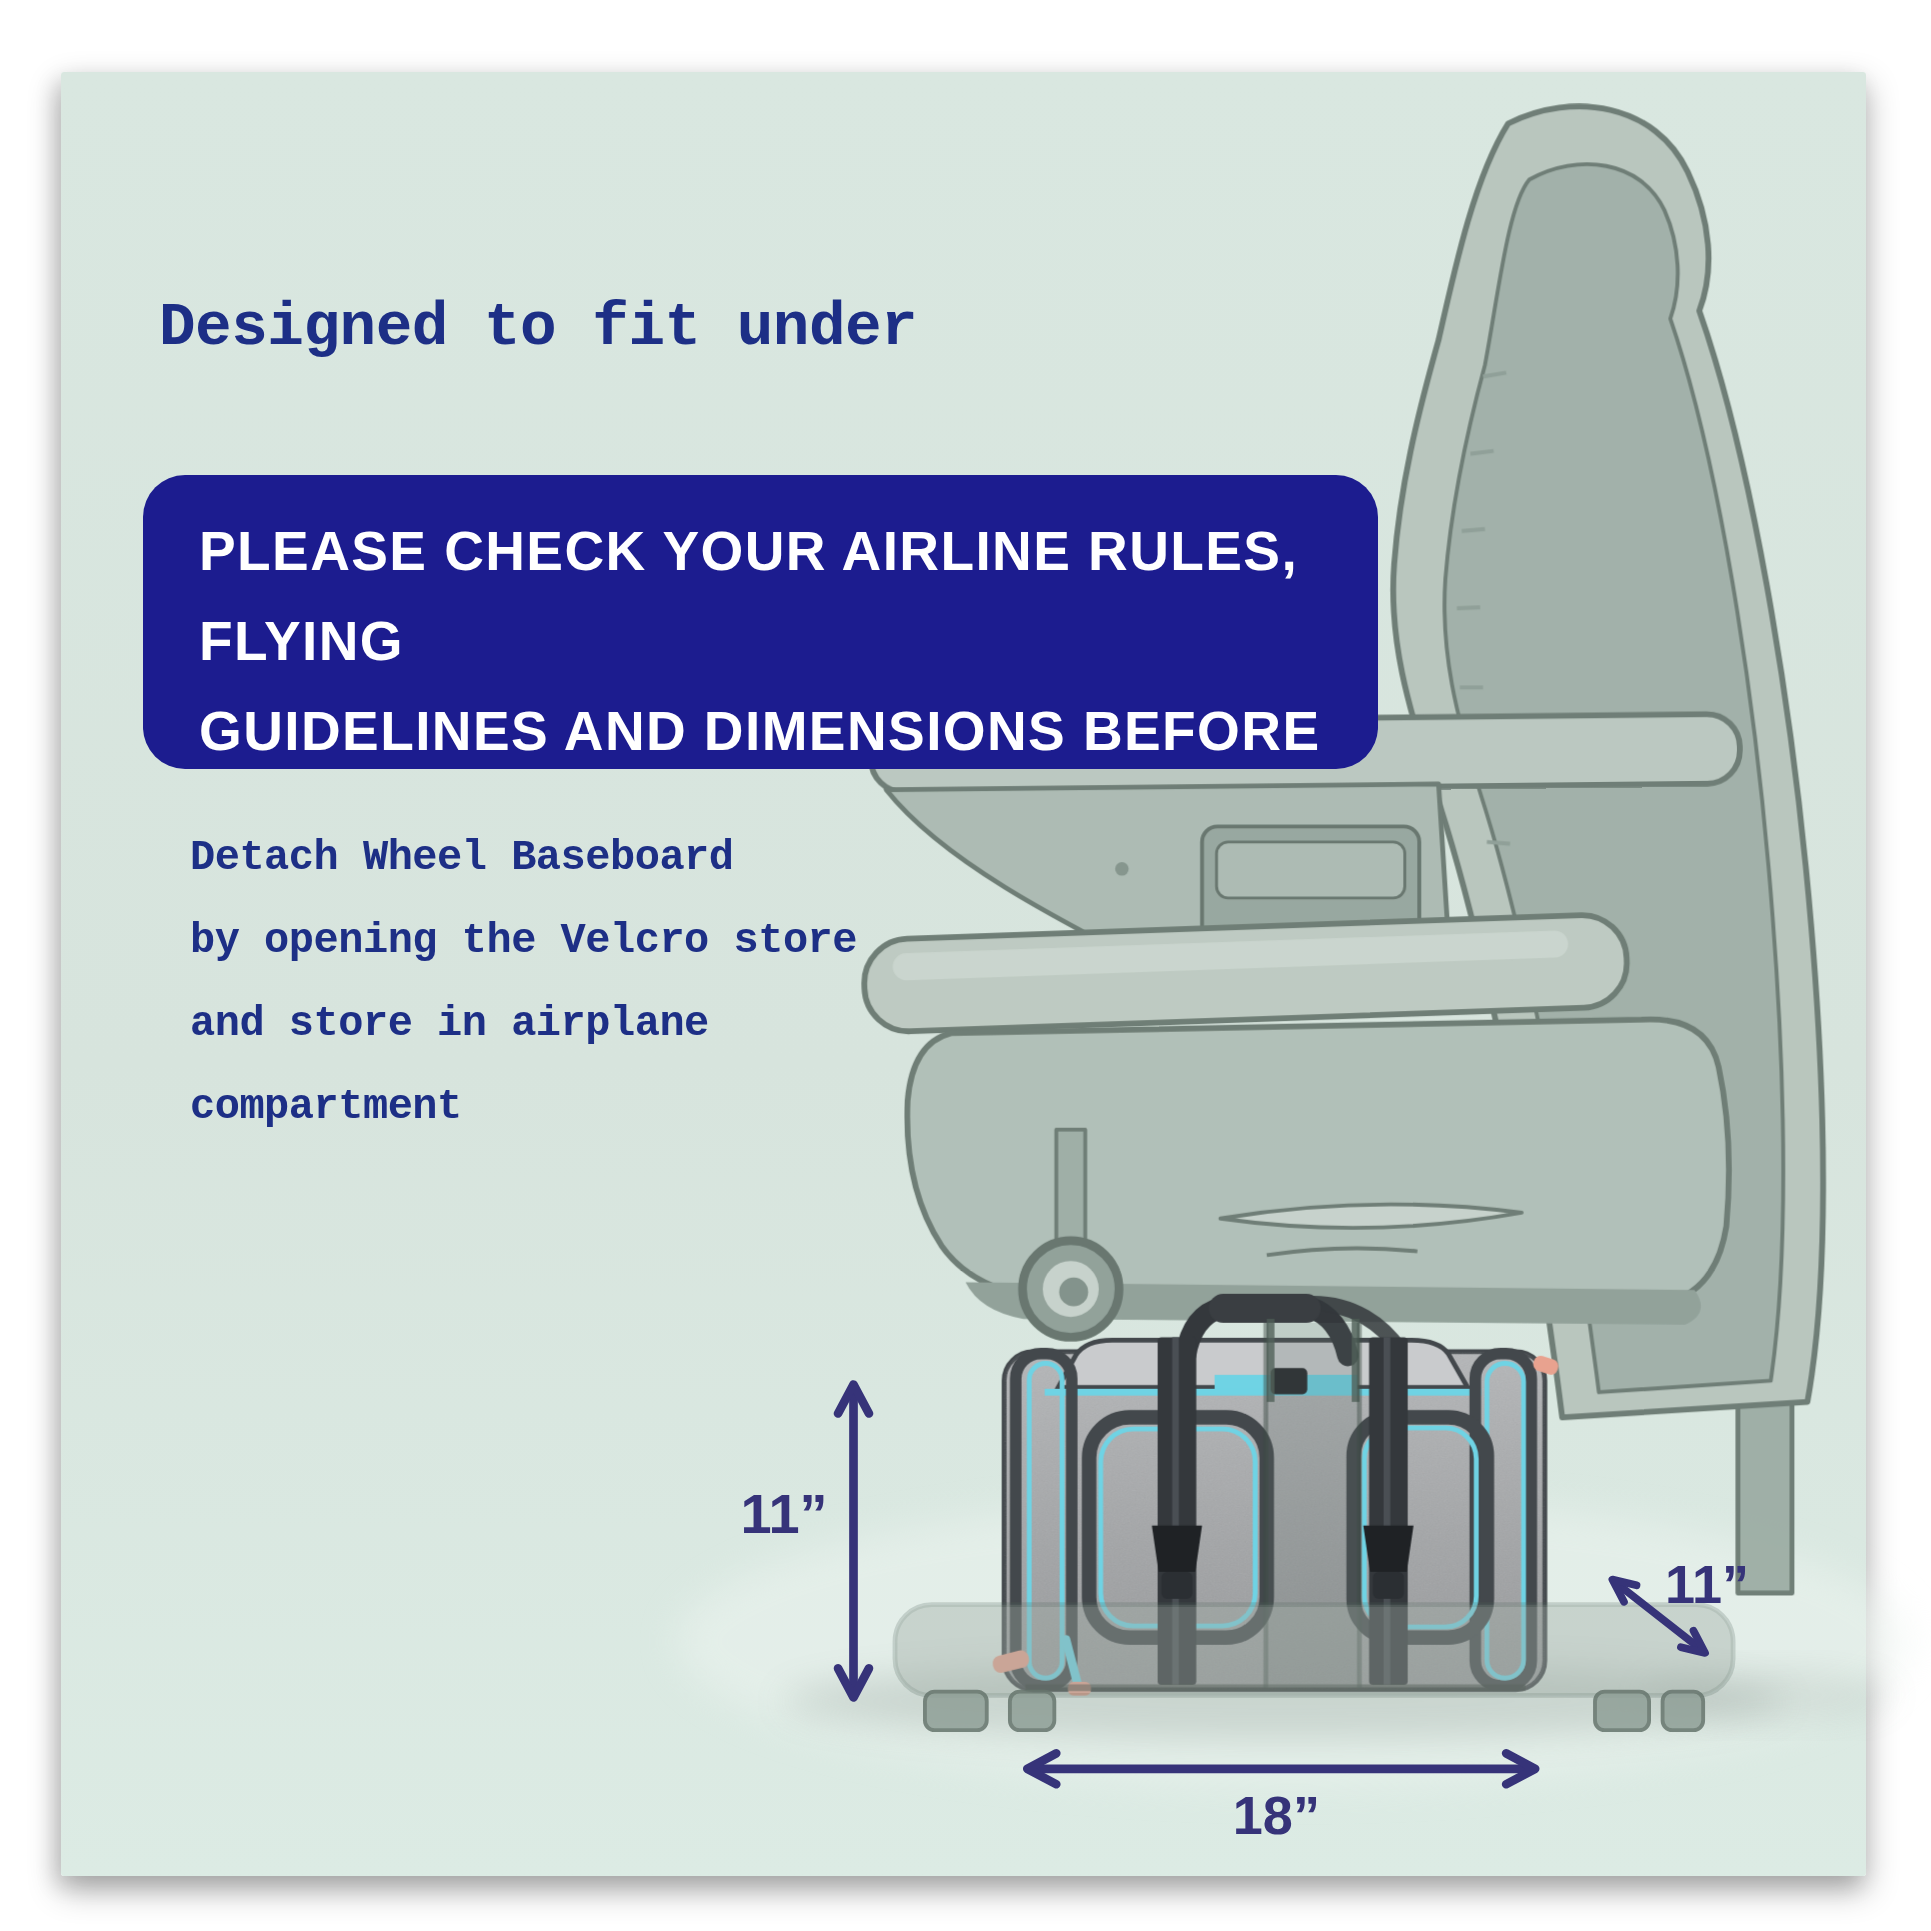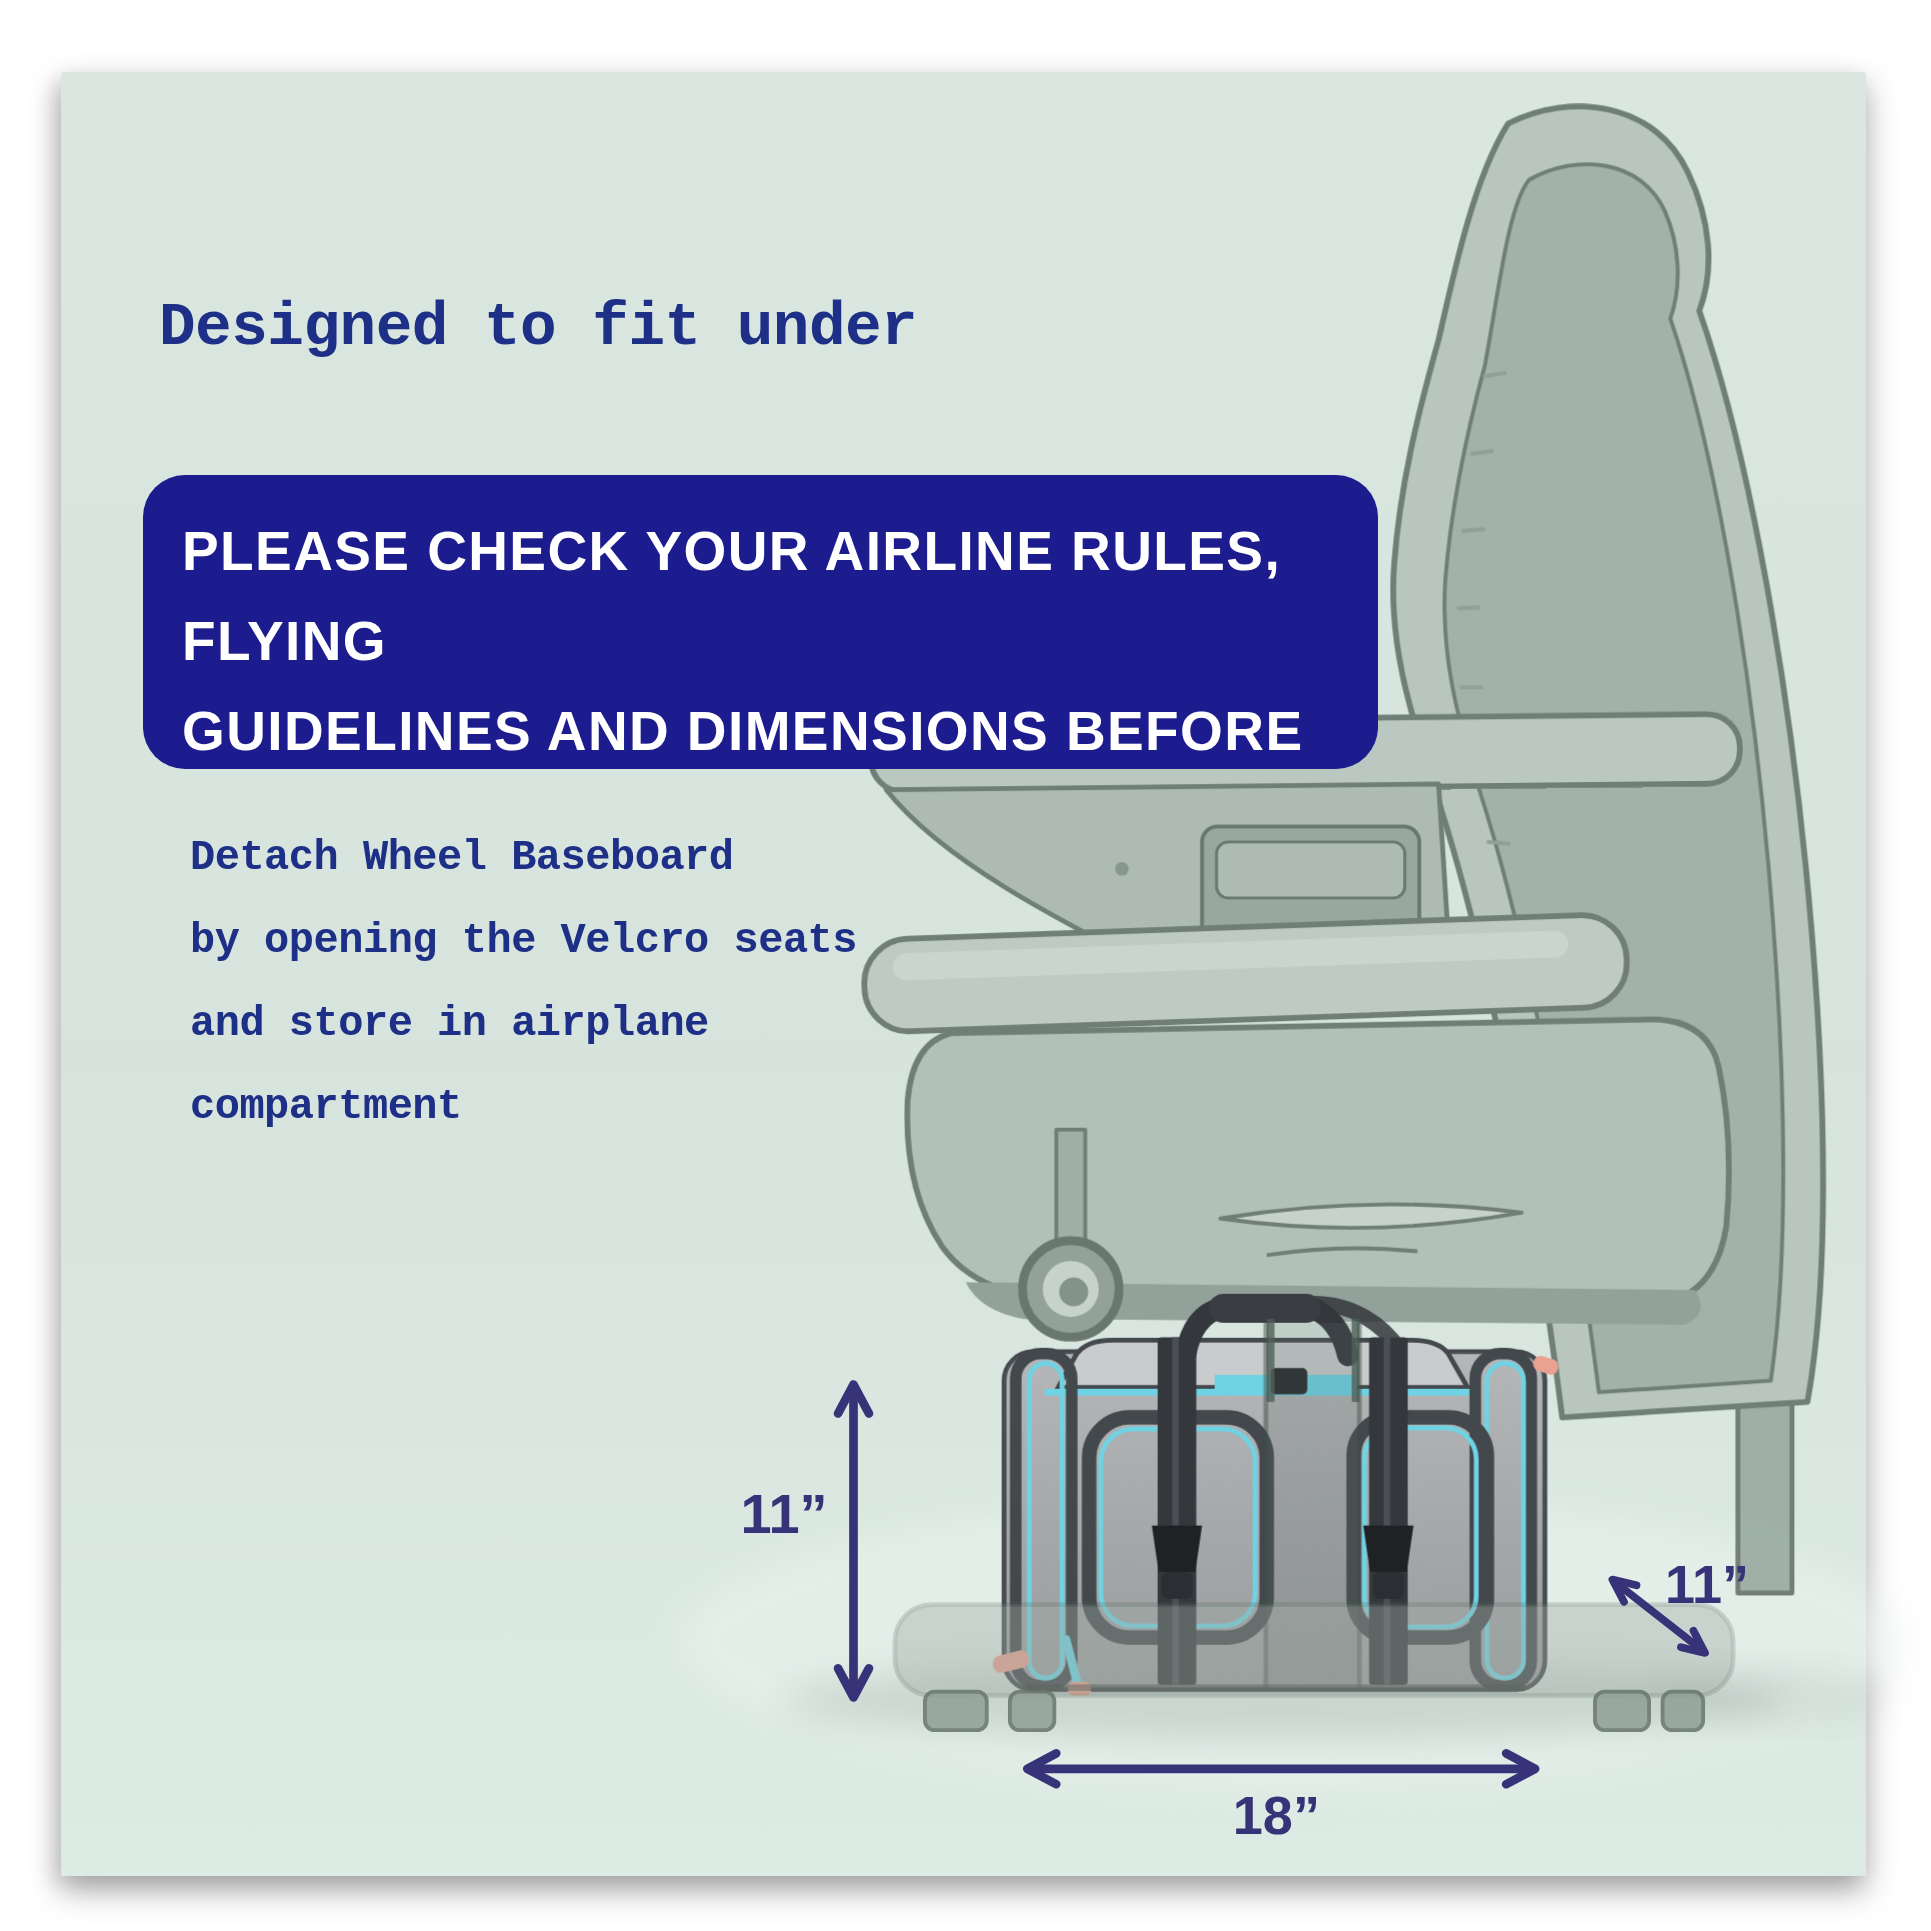--- a/index.html
+++ b/index.html
@@ -6,21 +6,21 @@
   .page{position:relative;width:1931px;height:1931px;background:#ffffff;overflow:hidden;
         font-family:"Liberation Sans","DejaVu Sans",sans-serif;}
   .panel{position:absolute;left:61px;top:72px;width:1805px;height:1804px;
          background:linear-gradient(180deg,#d9e7e0 0%,#d7e4dd 55%,#dcebe4 100%);
          border-radius:2.9px;box-shadow:0 13.5px 33px rgba(0,0,0,0.30), -5.8px 9.7px 21px rgba(0,0,0,0.12);}
   .illustration{position:absolute;left:0;top:0;width:1931px;height:1931px;z-index:2;}
   .txt{position:absolute;z-index:3;color:#1d2f86;font-weight:700;font-family:Liberation Mono, monospace;}
   .fit-text{left:159px;top:290px;font-size:61px;line-height:76px;letter-spacing:-0.5px;}
   .banner{position:absolute;z-index:4;left:143px;top:475px;width:1235px;height:294px;
           background:#1c1c8f;border-radius:42px;box-sizing:border-box;
-          padding:31px 29px 0 39px;color:#ffffff;font-weight:700;font-size:55px;
+          padding:31px 29px 0 56px;color:#ffffff;font-weight:700;font-size:55px;
           line-height:90px;letter-spacing:1.4px;}
   .detach-text{left:161px;top:817px;font-size:42px;line-height:83px;letter-spacing:-0.5px;margin-left:29px;}
   .dim-label{font-family:"Liberation Sans","DejaVu Sans",sans-serif;font-weight:700;fill:#363379;}
 </style>
 </head>
 <body>
 
 <div class="page">
 
   <div class="panel"></div>
@@ -216,19 +216,19 @@
   </div>
 
   <div class="banner">
     <div>PLEASE CHECK YOUR AIRLINE RULES,</div>
     <div>FLYING</div>
     <div>GUIDELINES AND DIMENSIONS BEFORE</div>
   </div>
 
   <div class="txt detach-text">
     <div>Detach Wheel Baseboard</div>
-    <div>by opening the Velcro seats</div>
+    <div>by opening the Velcro store</div>
     <div>and store in airplane</div>
     <div>compartment</div>
   </div>
 
 </div>
 
 
 </body></html>

